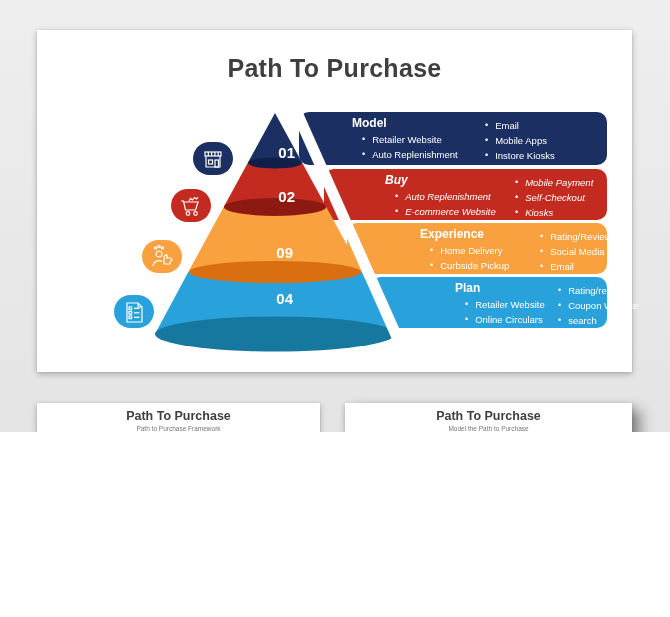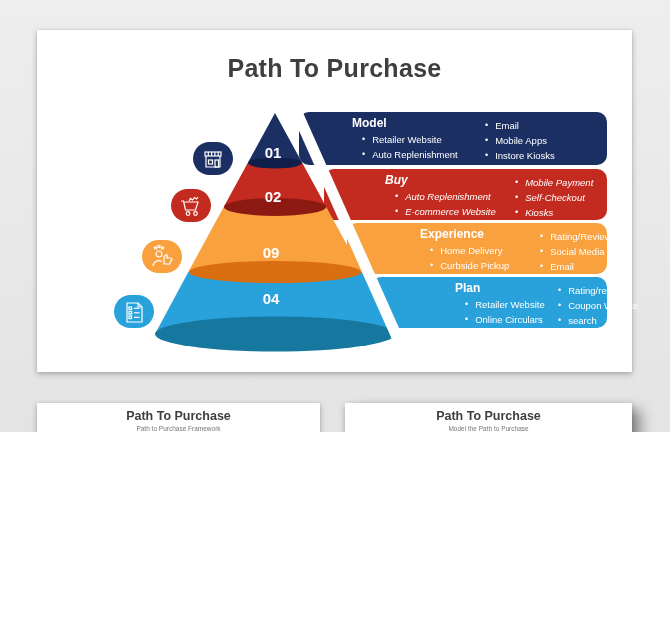--- a/index.html
+++ b/index.html
@@ -14,21 +14,21 @@
   
   .s1-title{left:0;right:0;top:24px;text-align:center;font-size:25px;font-weight:bold;color:#3f3f3f;letter-spacing:.3px;}
   .s1-sub{left:0;right:0;top:56px;text-align:center;font-size:12.5px;color:#595959;}
   .panel{position:absolute;right:25px;border-radius:10px;}
   .p-title{position:absolute;left:var(--pad);top:4px;font-size:12px;font-weight:bold;color:#fff;}
   .p-col{position:absolute;top:20px;}
   .p-left{left:calc(var(--pad) + 10px);}
   .p-right{left:var(--rcol);top:6px;}
   .brow{display:flex;align-items:center;gap:7px;height:15px;font-size:9.5px;color:#fff;white-space:nowrap;}
   .bdot{font-size:9px;line-height:1;}
-  .num{position:absolute;width:44px;text-align:center;font-size:15px;font-weight:bold;color:#fff;}
+  .num{position:absolute;width:44px;text-align:right;font-size:15px;font-weight:bold;color:#fff;}
   .pill{position:absolute;width:40px;height:33px;border-radius:16.5px;display:flex;align-items:center;justify-content:center;}
   .cone-svg{position:absolute;left:0;top:0;pointer-events:none;}
 
   
   .s-title-sm{left:0;right:0;top:6px;text-align:center;font-size:12.5px;font-weight:bold;color:#3f3f3f;}
   .s-sub-sm{left:0;right:0;top:22px;text-align:center;font-size:6.5px;color:#777;}
   .phase{position:absolute;font-size:6px;line-height:1.2;color:#555;}
   .seg{position:absolute;font-size:6.2px;font-weight:bold;color:#fff;white-space:nowrap;}
   .note{position:absolute;top:131px;width:50px;height:30px;border-radius:6px;color:#fff;
         font-size:5.2px;line-height:1.3;display:flex;align-items:center;justify-content:center;

